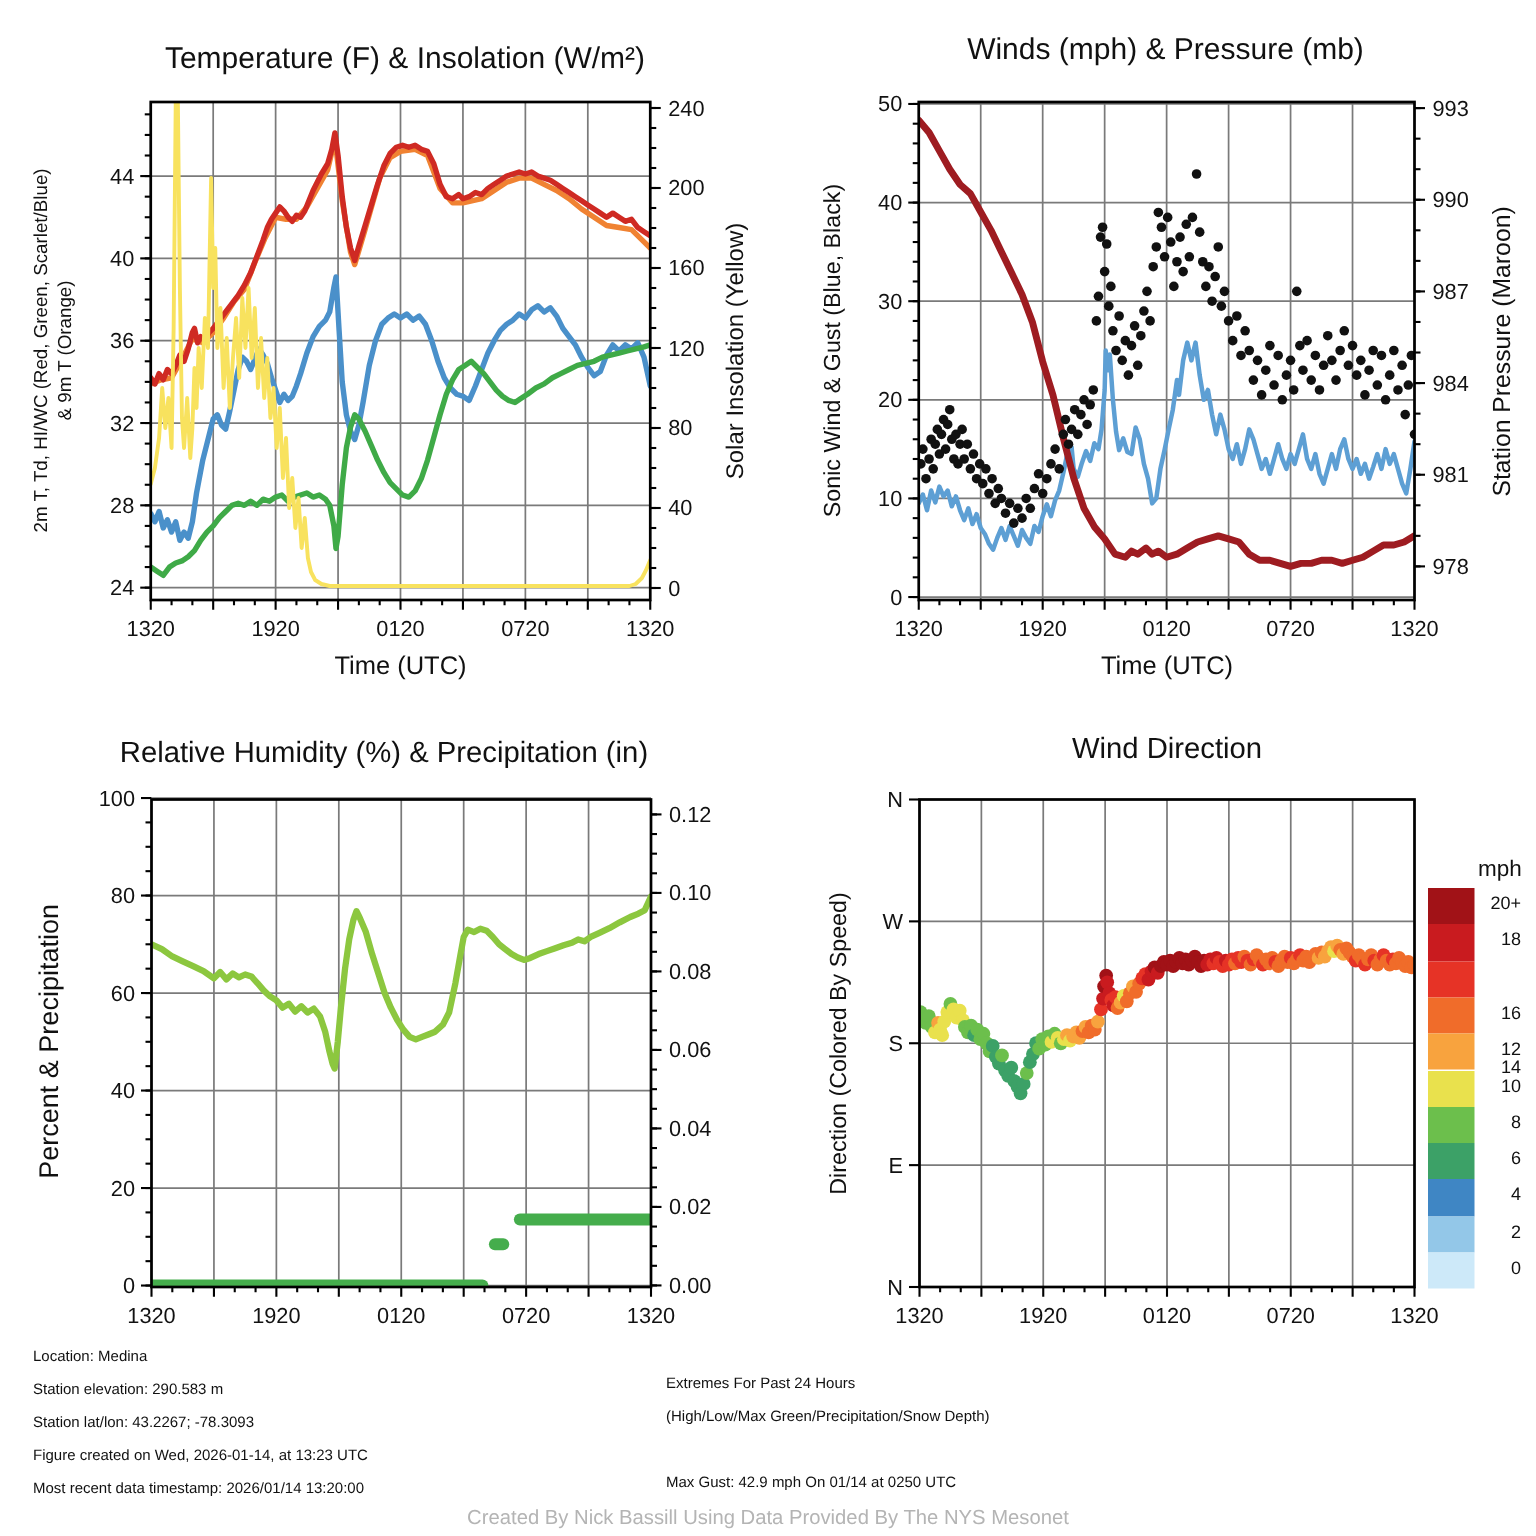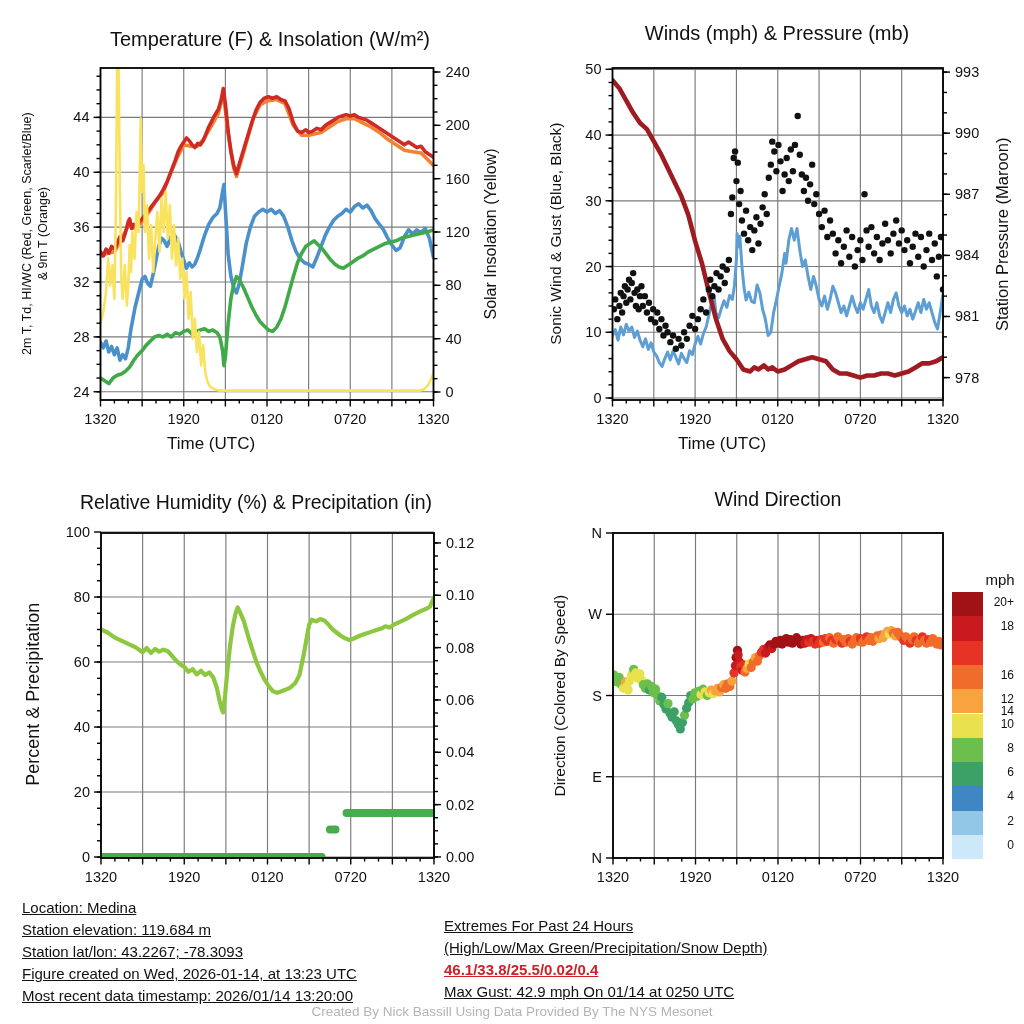--- a/index.html
+++ b/index.html
@@ -3,22 +3,22 @@
 <meta charset="utf-8">
 <style>
   html,body{margin:0;padding:0;background:#fff;}
   .page{position:relative;width:1024px;height:1024px;background:#fff;overflow:hidden;
         font-family:"Liberation Sans","DejaVu Sans",sans-serif;color:#111;}
   svg text{font-family:"Liberation Sans","DejaVu Sans",sans-serif;fill:#111;}
   .abs{position:absolute;}
   .title{font-size:20px;text-align:center;white-space:nowrap;}
   .vlabel{position:absolute;transform:rotate(-90deg);transform-origin:center;
           text-align:center;white-space:nowrap;line-height:1.25;}
-  .xlabel{font-size:17px;text-align:left;}
-  .fline{font-size:15px;white-space:nowrap;text-decoration:underline;}
+  .xlabel{font-size:17px;text-align:center;}
+  .fline{font-size:10px;white-space:nowrap;}
   .fright{text-align:left;}
   .red-extremes{color:#cc2127;font-weight:bold;}
   .credit{width:1024px;text-align:center;font-size:13.5px;color:#b4b4b4;}
   .legend-swatch{position:absolute;width:31px;}
   .legend-label{position:absolute;width:28px;text-align:right;font-size:12px;}
   .legend-title{position:absolute;font-size:15px;text-align:center;width:60px;}
 </style>
 </head>
 <body>
 
@@ -850,24 +850,23 @@
       <div class="legend-label" style="left: 986px; top: 765.1px;">6</div>
       <div class="legend-swatch" style="left: 952px; top: 786.4px; height: 24.3px; background: rgb(63, 134, 196);"></div>
       <div class="legend-label" style="left: 986px; top: 789.4px;">4</div>
       <div class="legend-swatch" style="left: 952px; top: 810.7px; height: 24.3px; background: rgb(147, 199, 232);"></div>
       <div class="legend-label" style="left: 986px; top: 813.7px;">2</div>
       <div class="legend-swatch" style="left: 952px; top: 835px; height: 24.3px; background: rgb(205, 233, 249);"></div>
       <div class="legend-label" style="left: 986px; top: 838px;">0</div>
     </div>
 
   <div class="abs fline" style="left:22px;top:899px">Location: Medina</div>
-  <div class="abs fline" style="left:22px;top:921px">Station elevation: 119.684 m</div>
+  <div class="abs fline" style="left:22px;top:921px">Station elevation: 290.583 m</div>
   <div class="abs fline" style="left:22px;top:943px">Station lat/lon: 43.2267; -78.3093</div>
   <div class="abs fline" style="left:22px;top:965px">Figure created on Wed, 2026-01-14, at 13:23 UTC</div>
   <div class="abs fline" style="left:22px;top:987px">Most recent data timestamp: 2026/01/14 13:20:00</div>
 
   <div class="abs fline fright" style="right:20px;top:917px;width:560px">Extremes For Past 24 Hours</div>
   <div class="abs fline fright" style="right:20px;top:939px;width:560px">(High/Low/Max Green/Precipitation/Snow Depth)</div>
-  <div class="abs fline fright red-extremes" style="right:20px;top:961px;width:560px">46.1/33.8/25.5/0.02/0.4</div>
   <div class="abs fline fright" style="right:20px;top:983px;width:560px">Max Gust: 42.9 mph On 01/14 at 0250 UTC</div>
 
   <div class="abs credit" style="left:0;top:1004px">Created By Nick Bassill Using Data Provided By The NYS Mesonet</div>
 </div>
 
 </body></html>

